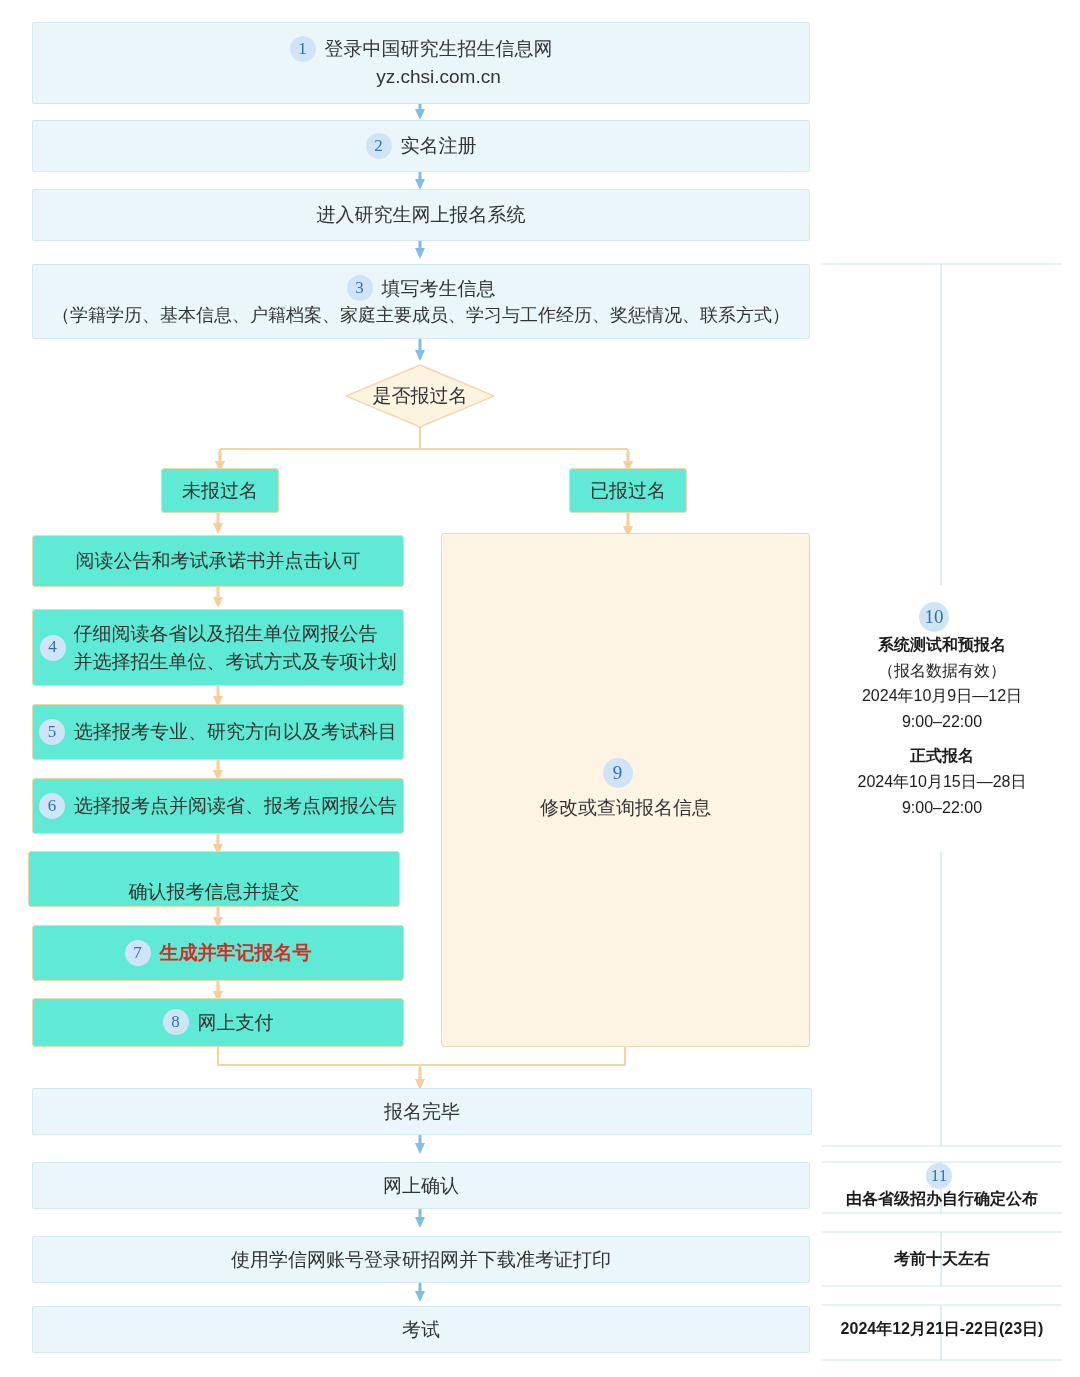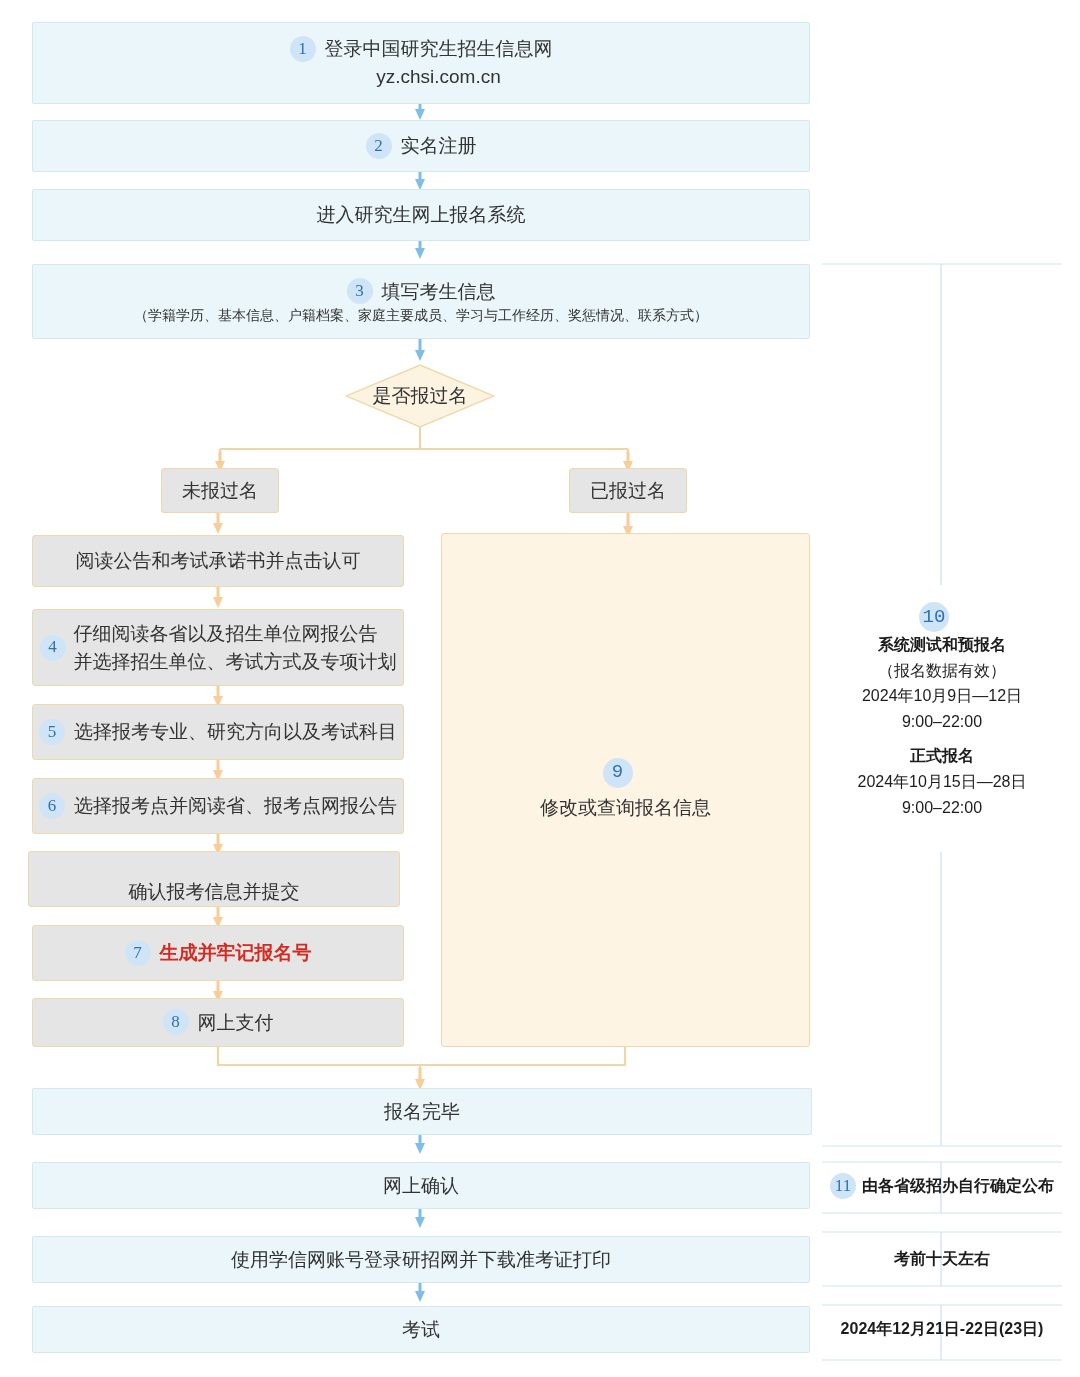--- a/index.html
+++ b/index.html
@@ -39,21 +39,21 @@
   }
 
   .blue-box {
     background: #eaf6f9;
     border: 1px solid #d3e9ee;
     border-radius: 2px;
     font-size: 19px;
     color: #333333;
   }
   .orange-box {
-    background: #e5e5e5;
+    background: #5eead4;
     border: 1px solid #efd9ac;
     border-radius: 3px;
     font-size: 19px;
     color: #333333;
   }
   .orange-box.big {
     background: #fdf4e4;
   }
 
   
@@ -66,21 +66,20 @@
     border-radius: 50%;
     background: #cfe5f7;
     color: #2f72b0;
     font-size: 17px;
     font-family: "Liberation Serif", "DejaVu Serif", serif;
     margin-right: 9px;
     flex: 0 0 auto;
   }
   .badge.standalone {
     margin-right: 16px;
-    font-family: Liberation Mono, monospace;
   }
   .badge.lg {
     width: 30px;
     height: 30px;
     font-size: 19px;
   }
 
   .redtext {
     color: #d42a20;
     font-weight: bold;
@@ -233,21 +232,21 @@
 
   <div class="node blue-box" style="left:32px; top:189px; width:778px; height:52px;">
     <div class="line">进入研究生网上报名系统</div>
   </div>
 
   <div class="node blue-box" style="left:32px; top:264px; width:778px; height:75px;">
     <div class="line">
       <span class="badge">3</span>
       <span>填写考生信息</span>
     </div>
-    <div class="line" style="font-size:14px;">（学籍学历、基本信息、户籍档案、家庭主要成员、学习与工作经历、奖惩情况、联系方式）</div>
+    <div class="line" style="font-size:18px;">（学籍学历、基本信息、户籍档案、家庭主要成员、学习与工作经历、奖惩情况、联系方式）</div>
   </div>
 
   <div class="diamond-wrap" style="left:345px; top:364px; width:150px; height:64px;">
     <svg width="150" height="64" viewBox="0 0 150 64">
       <polygon points="75,1 149,32 75,63 1,32" fill="#fdf3e1" stroke="#efd9ac" stroke-width="1.4"></polygon>
     </svg>
     <div class="diamond-label">是否报过名</div>
   </div>
 
   <div class="node orange-box" style="left:161px; top:468px; width:118px; height:45px;">
@@ -328,21 +327,21 @@
     <div class="hd">系统测试和预报名</div>
     <div>（报名数据有效）</div>
     <div>2024年10月9日—12日</div>
     <div>9:00–22:00</div>
     <div class="tl-gap"></div>
     <div class="hd">正式报名</div>
     <div>2024年10月15日—28日</div>
     <div>9:00–22:00</div>
   </div>
 
-  <div class="tl-row" style="left:822px; top:1172px; width:240px; height:28px;">
+  <div class="tl-row" style="left:822px; top:1172px; width:240px; height:28px;flex-direction:column;">
     <span class="badge" style="margin-right:6px;">11</span>
     <span class="bold" style="font-weight:bold;">由各省级招办自行确定公布</span>
   </div>
 
   <div class="tl-text bold" style="left:822px; top:1247px; width:240px;">考前十天左右</div>
 
   <div class="tl-text bold" style="left:822px; top:1317px; width:240px;">2024年12月21日-22日(23日)</div>
 
 </div>
 

